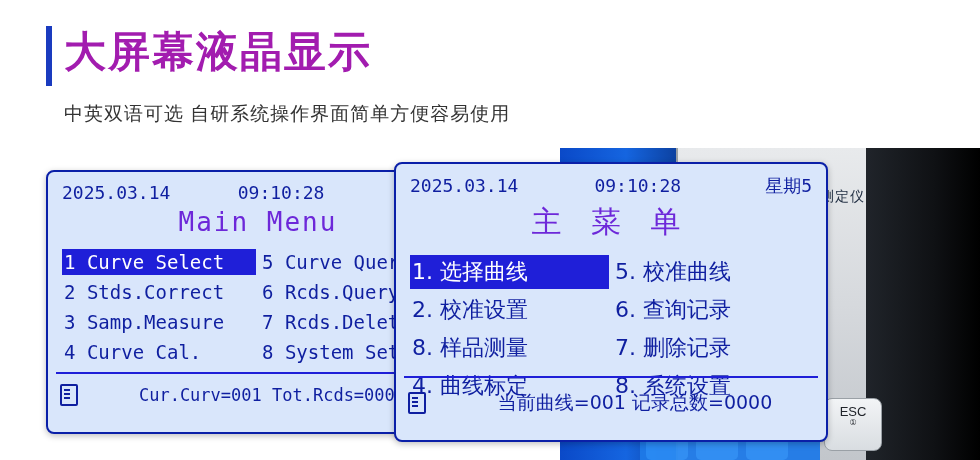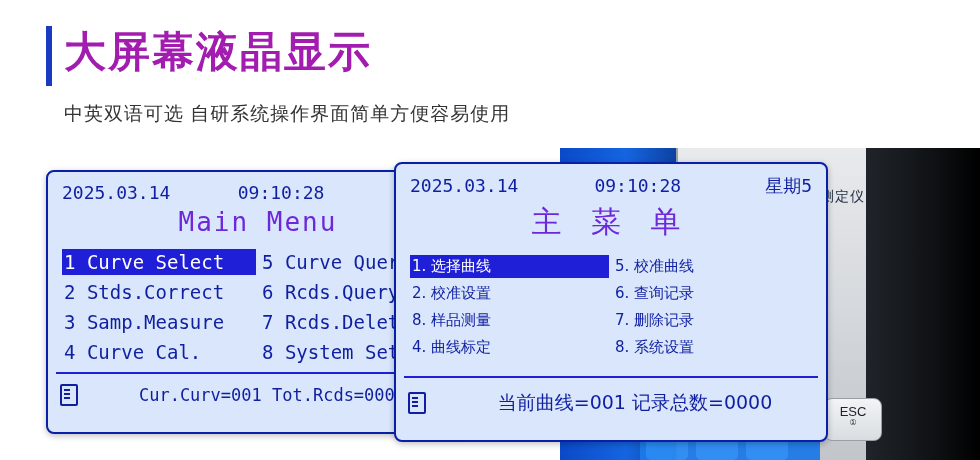--- a/index.html
+++ b/index.html
@@ -66,21 +66,21 @@
     font-size:12px;color:#1b3f7a;line-height:15px;width:26px;
     word-break:break-all;
   }
   #device-sidecard-num{
     position:absolute;left:700px;top:160px;width:120px;
     text-align:right;padding-right:8px;
     font-size:13px;color:#1b3f7a;
     font-family:"Liberation Mono", monospace;
   }
   #esc-key{
-    position:absolute;left:824px;top:250px;width:58px;height:43px;
+    position:absolute;left:824px;top:250px;width:58px;height:53px;
     background:linear-gradient(180deg,#f2f4f6 0%,#d9dde1 100%);
     border:1px solid #9aa0a6;border-radius:8px;
     text-align:center;
     font-size:13px;color:#20242a;
     padding-top:5px;box-sizing:border-box;
   }
   #esc-key small{display:block;font-size:8px;line-height:8px;}
   #keys-blue{
     position:absolute;left:640px;top:286px;width:180px;height:26px;
     background:#1e7ae8;border-radius:6px 6px 0 0;opacity:.95;
@@ -135,21 +135,21 @@
   }
   .menu-item{
     color:#0f1fa0;
     font-family:"DejaVu Sans Mono", monospace;
     font-size:19px;
     padding:2px 2px 2px 2px;
     white-space:nowrap;
   }
   .menu-item.cn{
     font-family:"DejaVu Sans", sans-serif;
-    font-size:15px;
+    font-size:22px;
   }
   .menu-item.selected{
     background:#1f1fd8;color:#ffffff;
   }
 
   .lcd-divider{
     position:absolute;left:8px;right:8px;
     height:2px;background:#1f1fd8;
   }
   #lcd-en .lcd-divider{top:200px;}

